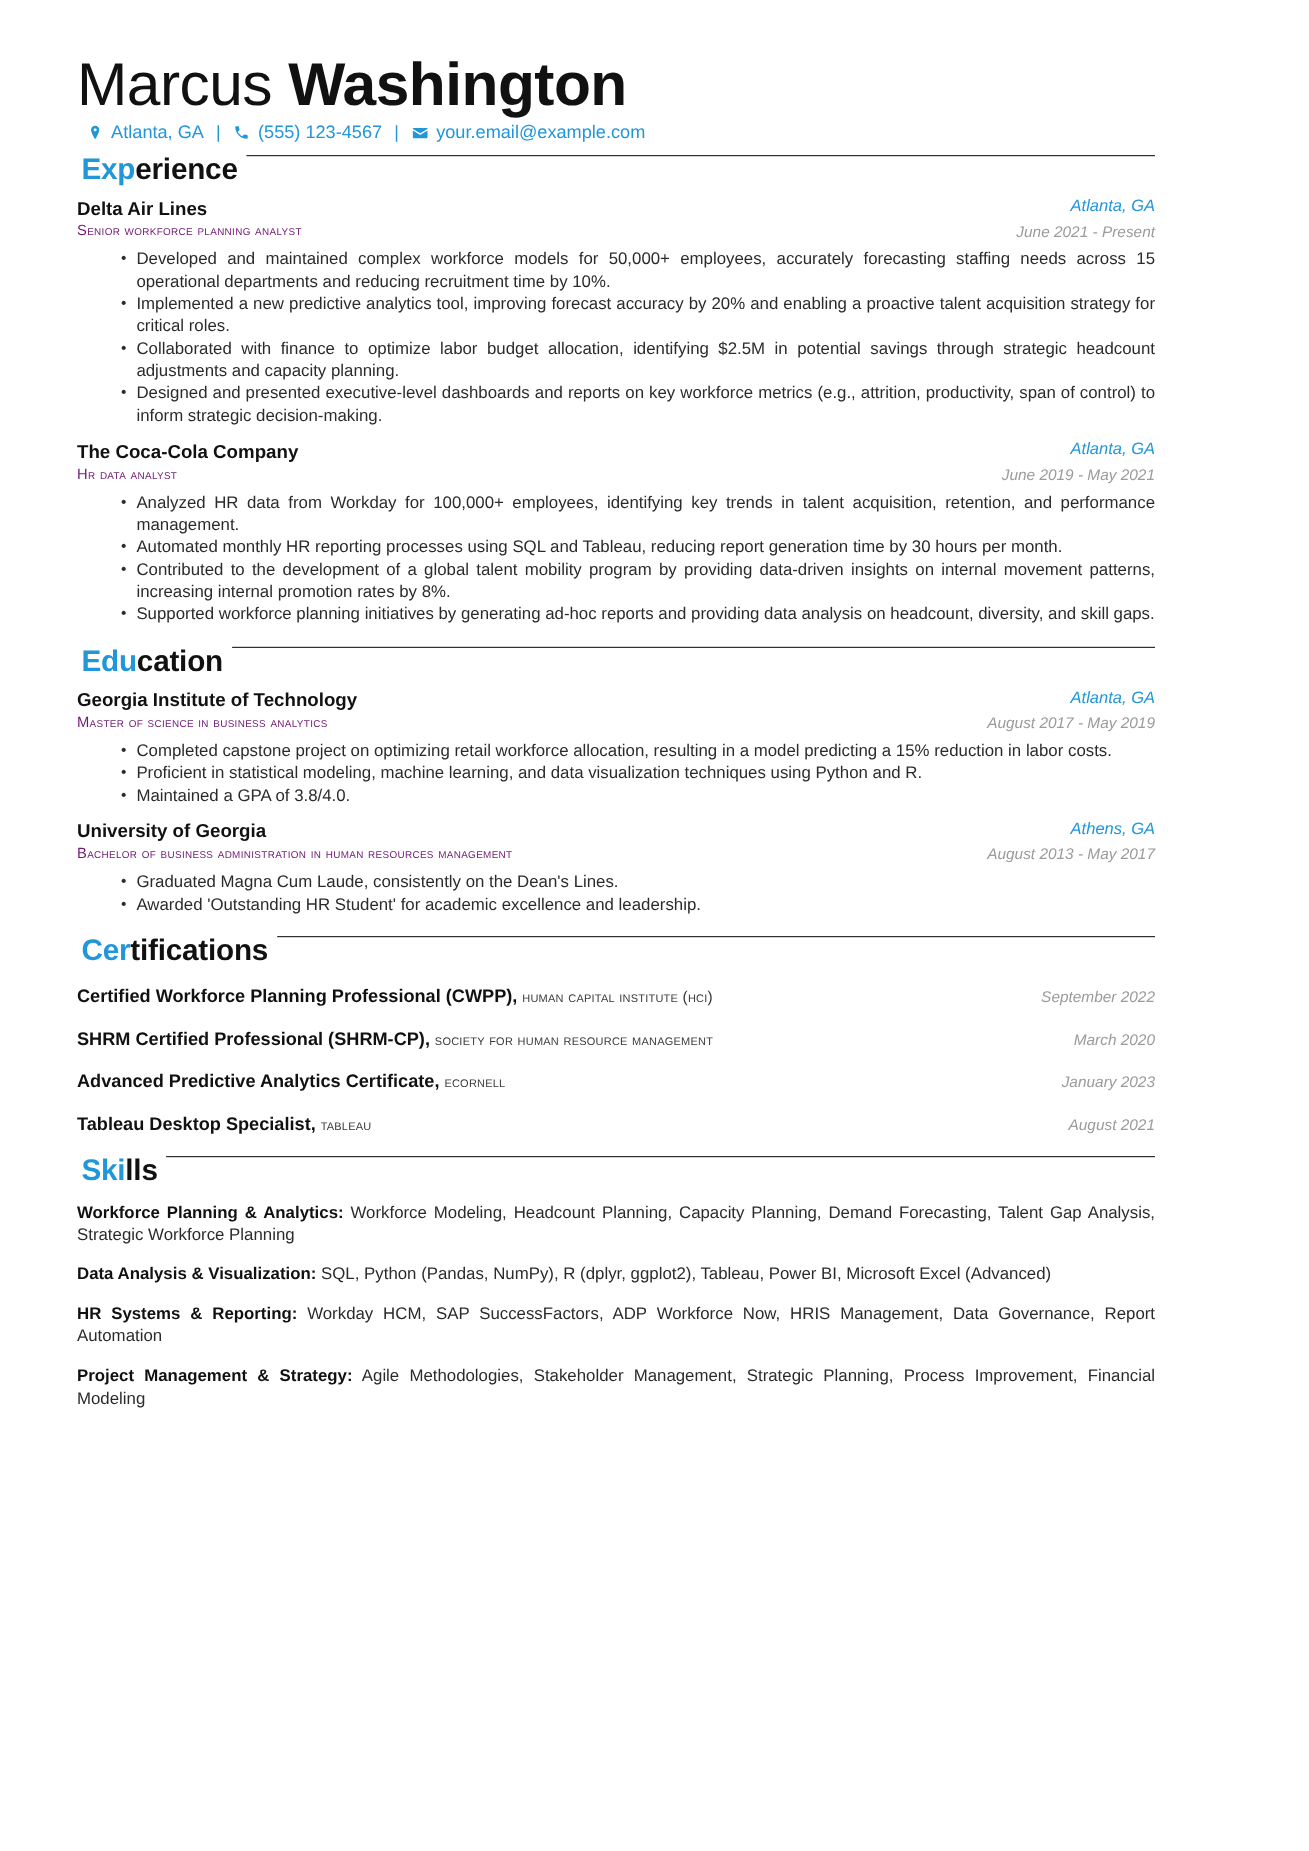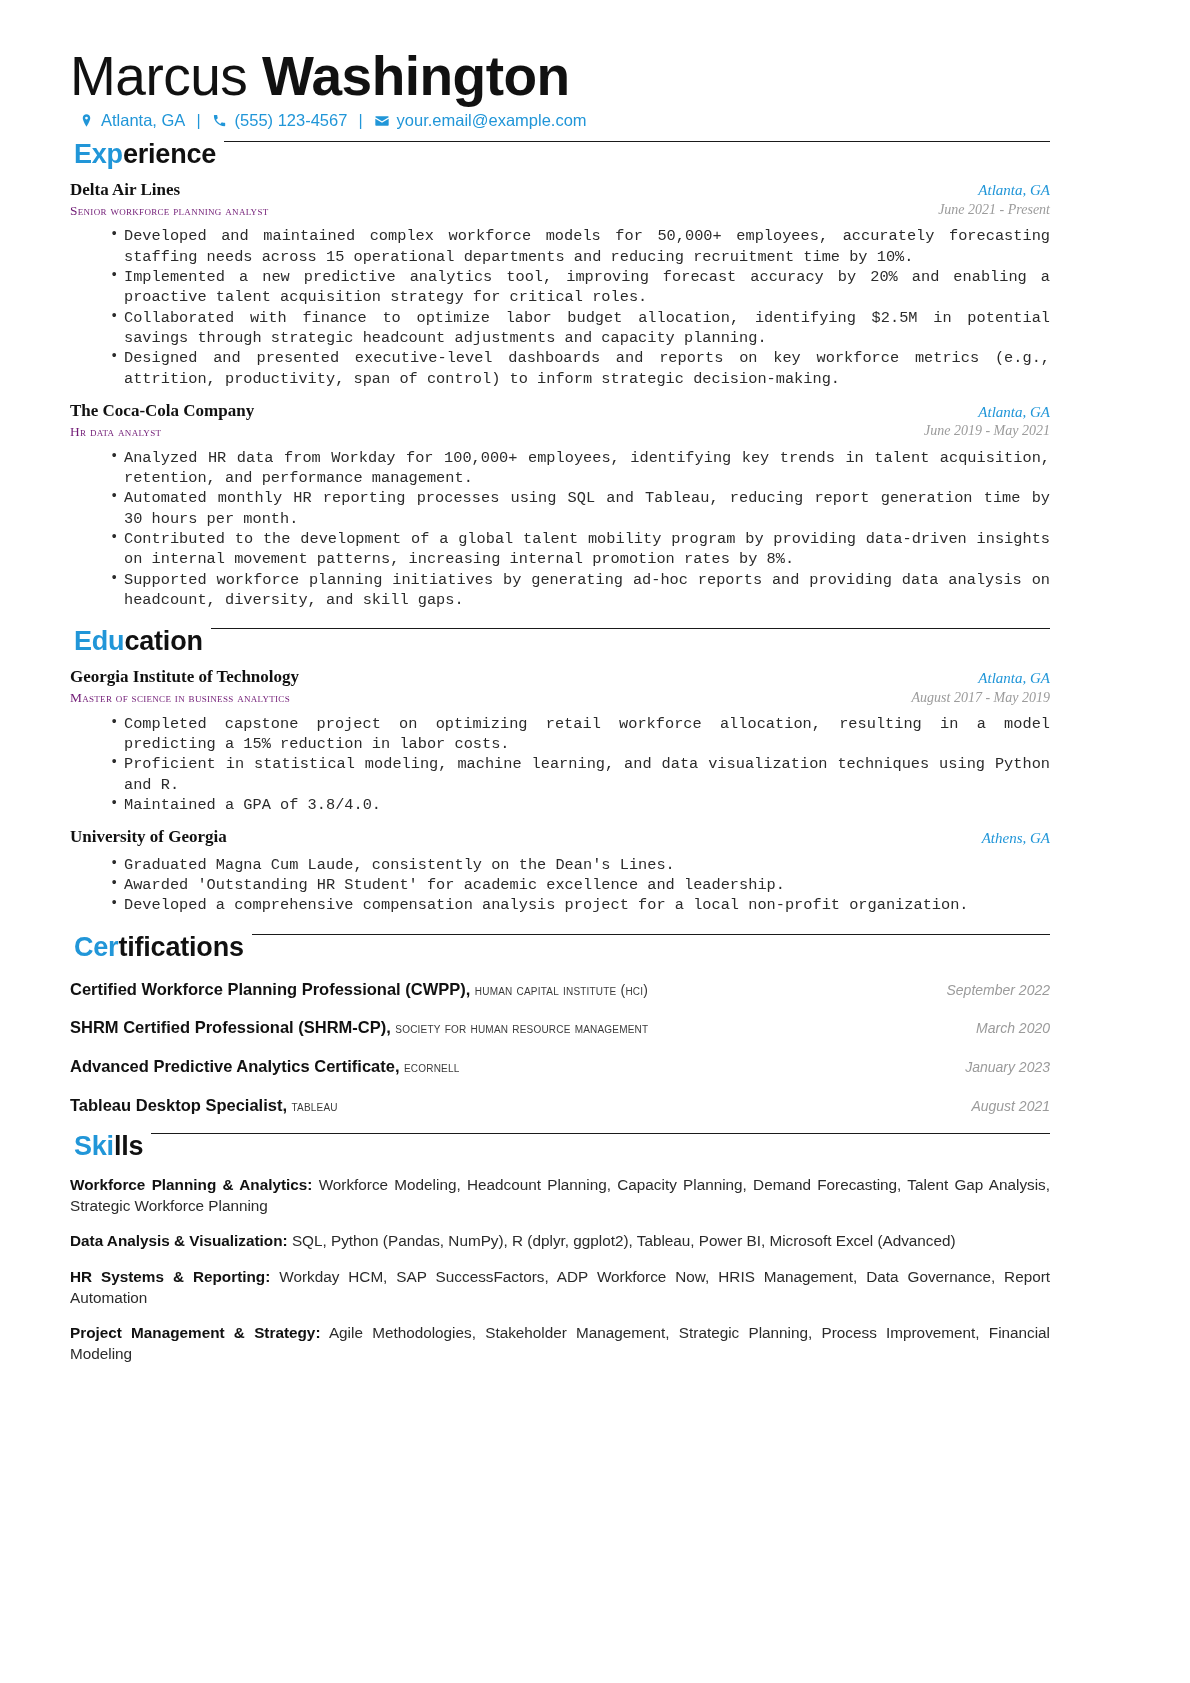--- a/index.html
+++ b/index.html
@@ -77,23 +77,22 @@
     border-bottom: 1.6px solid #1a1a1a;
     margin: 0 0 6px 8px;
   }
 
   
   .entry { margin-top: 11px; }
   .entry:first-child { margin-top: 6px; }
   .entry-row {
     display: flex;
     justify-content: space-between;
-    align-items: flex-end;
+    align-items: flex-start;
     gap: 20px;
-    font-family: Liberation Serif, serif;
   }
   .org {
     font-size: 17px;
     font-weight: 700;
     color: #111111;
     line-height: 1.25;
   }
   .loc {
     font-size: 15px;
     font-style: italic;
@@ -126,21 +125,20 @@
     list-style: none;
   }
   ul.bullets li {
     position: relative;
     font-size: 15.3px;
     line-height: 1.33;
     color: #2b2b2b;
     text-align: justify;
     padding-left: 14px;
     margin-bottom: 0px;
-    font-family: Liberation Mono, monospace;
   }
   ul.bullets li::before {
     content: "•";
     position: absolute;
     left: 0;
     top: -1px;
     color: #2b2b2b;
     font-size: 14px;
   }
 
@@ -291,24 +289,27 @@
         <li>Proficient in statistical modeling, machine learning, and data visualization techniques using Python and R.</li>
         <li>Maintained a GPA of 3.8/4.0.</li>
       </ul>
     </div>
 
     <div class="entry">
       <div class="entry-row">
         <span class="org">University of Georgia</span>
         <span class="loc">Athens, GA</span>
       </div>
+      <div class="entry-row">
+        <span class="role">Bachelor of Business Administration in Human Resources Management</span>
+        <span class="dates">August 2013 - May 2017</span>
+      </div>
       <ul class="bullets">
         <li>Graduated Magna Cum Laude, consistently on the Dean's Lines.</li>
         <li>Awarded 'Outstanding HR Student' for academic excellence and leadership.</li>
-        <li>Developed a comprehensive compensation analysis project for a local non-profit organization.</li>
       </ul>
     </div>
   </div>
 
   <div class="section sec-cert">
     <div class="sec-head">
       <span class="title"><span class="hl">Cer</span><span>tifications</span></span>
       <span class="rule"></span>
     </div>
 

